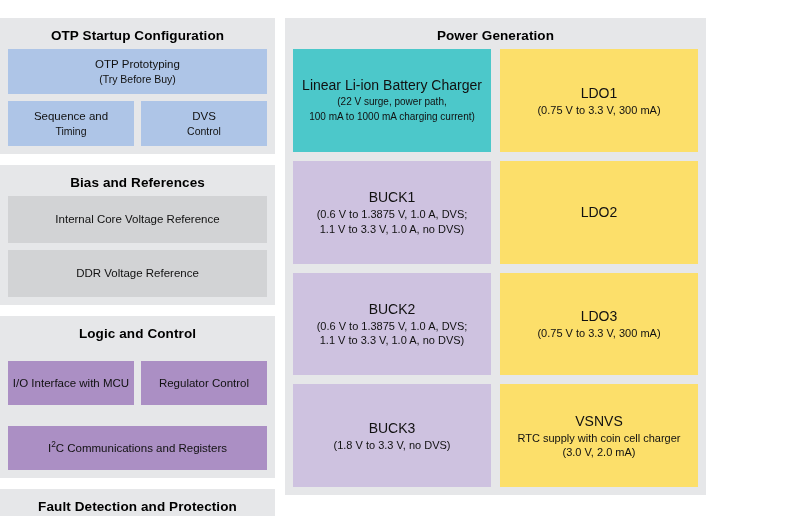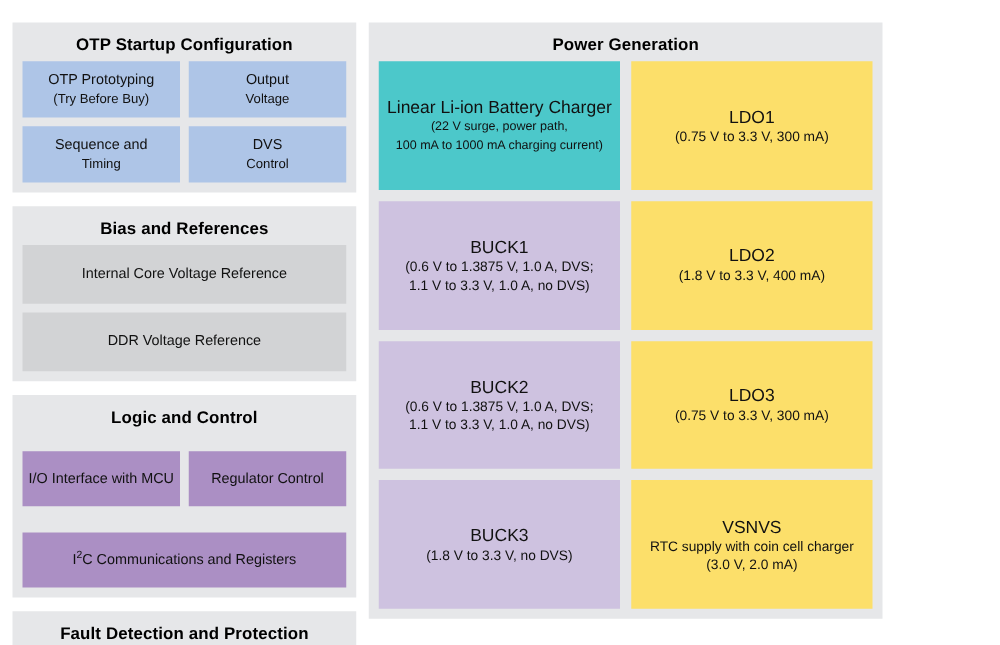--- a/index.html
+++ b/index.html
@@ -14,21 +14,21 @@
     color: #1a1a1a;
     overflow: hidden;
   }
 
   #diagram {
     position: relative;
     width: 716px;
     height: 516px;
     background: #ffffff;
     display: flex;
-    padding: 18px 10px 21px 10px;
+    padding: 18px 10px 21px 0;
     box-sizing: border-box;
     gap: 10px;
   }
 
   
   .panel {
     background: #e6e7e9;
     box-sizing: border-box;
     padding: 7px 8px 8px 8px;
     display: flex;
@@ -147,24 +147,20 @@
 
   <div id="left-column">
 
     <div class="panel">
       <div class="panel-title">OTP Startup Configuration</div>
       <div class="block-row">
         <div class="block c-blue h-otp">
           <span class="block-title">OTP Prototyping</span>
           <span class="block-sub">(Try Before Buy)</span>
         </div>
-        <div class="block c-blue h-otp">
-          <span class="block-title">Output</span>
-          <span class="block-sub">Voltage</span>
-        </div>
       </div>
       <div class="block-row">
         <div class="block c-blue h-otp">
           <span class="block-title">Sequence and</span>
           <span class="block-sub">Timing</span>
         </div>
         <div class="block c-blue h-otp">
           <span class="block-title">DVS</span>
           <span class="block-sub">Control</span>
         </div>
@@ -243,21 +239,20 @@
         </div>
       </div>
 
       <div class="power-col">
         <div class="block c-yellow">
           <span class="block-title">LDO1</span>
           <span class="block-sub">(0.75 V to 3.3 V, 300 mA)</span>
         </div>
         <div class="block c-yellow">
           <span class="block-title">LDO2</span>
-          <span class="block-sub">(1.8 V to 3.3 V, 400 mA)</span>
         </div>
         <div class="block c-yellow">
           <span class="block-title">LDO3</span>
           <span class="block-sub">(0.75 V to 3.3 V, 300 mA)</span>
         </div>
         <div class="block c-yellow">
           <span class="block-title">VSNVS</span>
           <span class="block-sub">RTC supply with coin cell charger</span>
           <span class="block-sub">(3.0 V, 2.0 mA)</span>
         </div>

